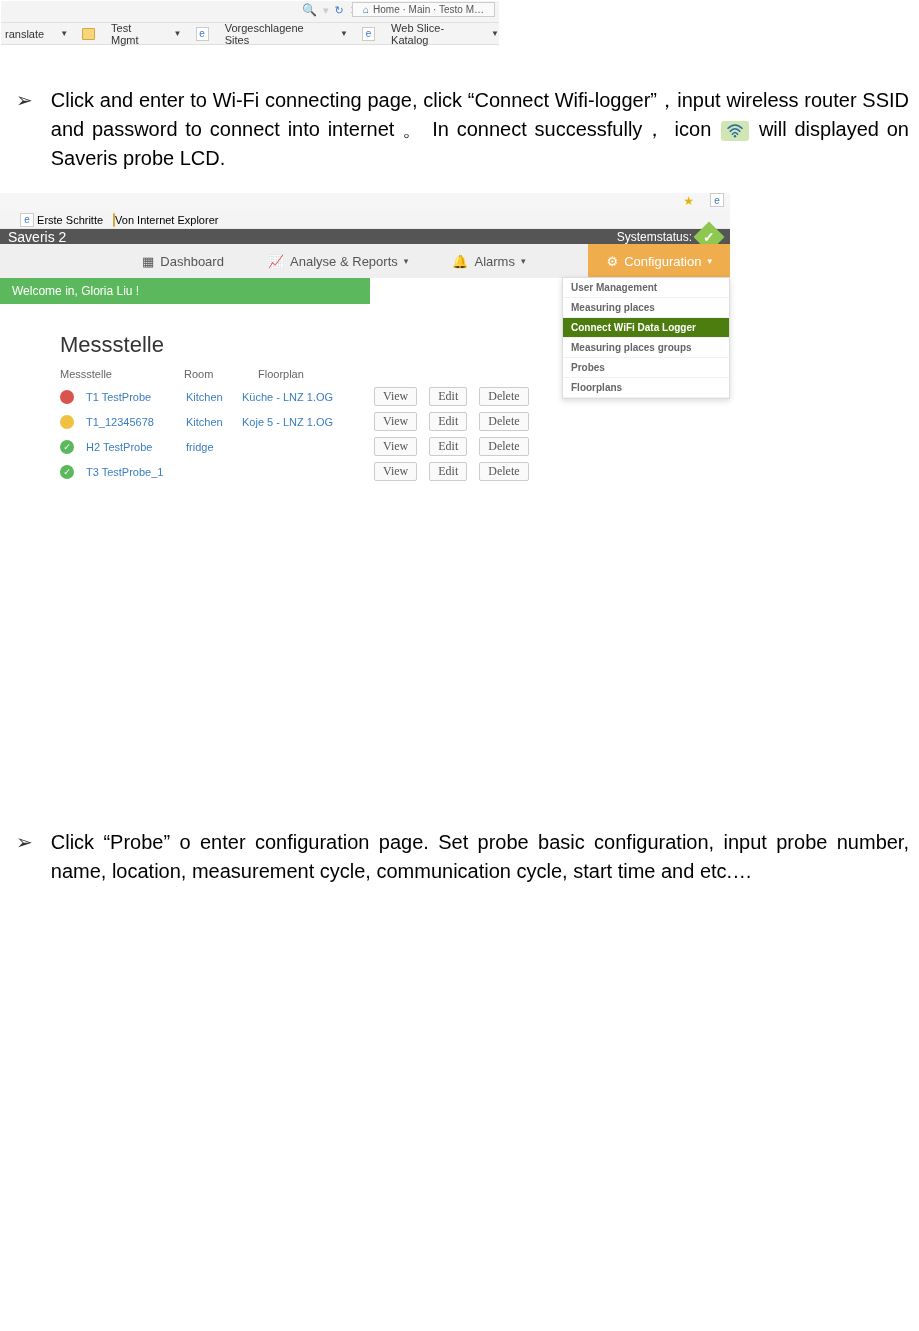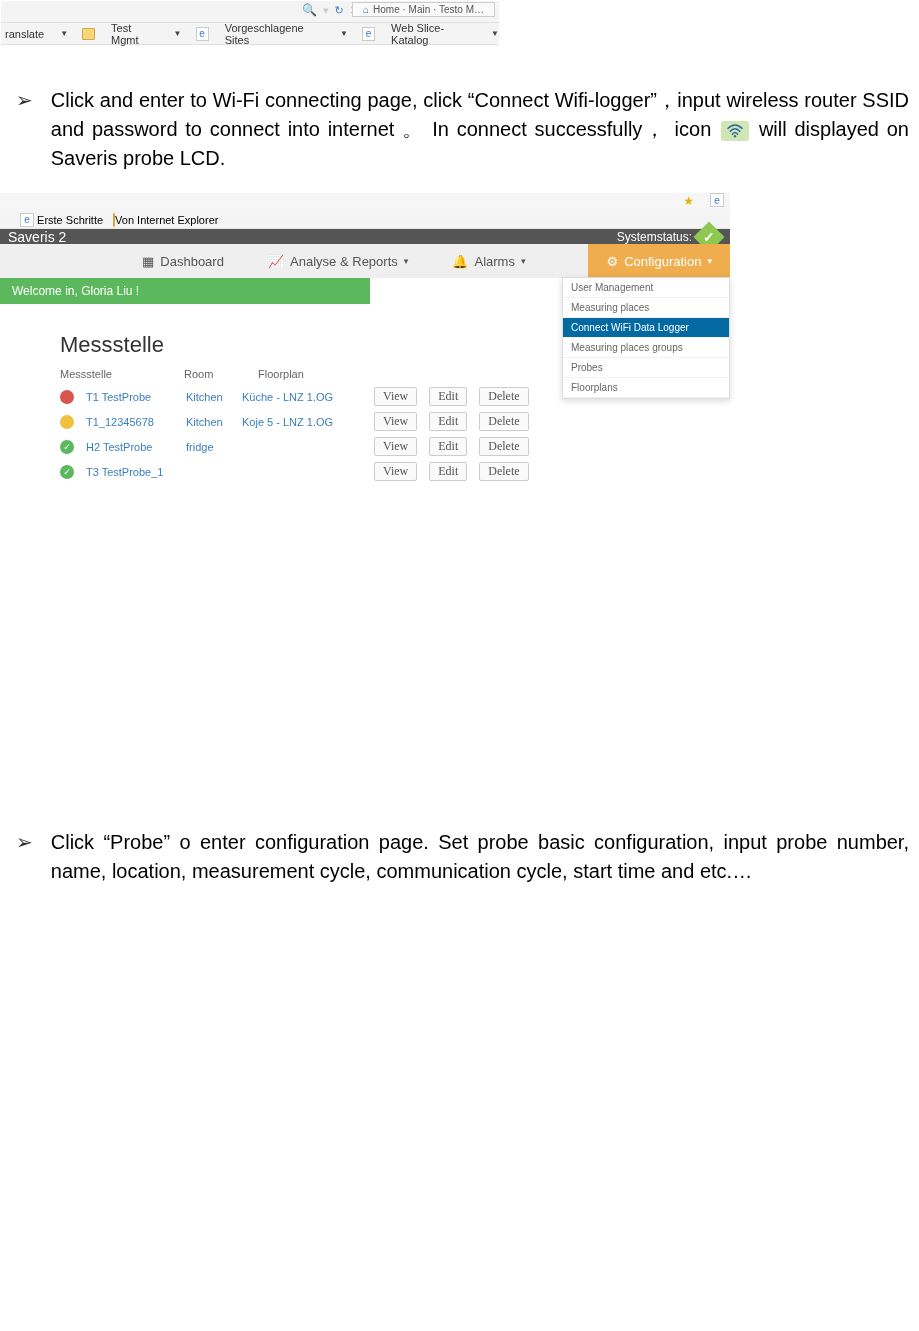--- a/index.html
+++ b/index.html
@@ -61,23 +61,23 @@
   .dot.yellow { background:#f0c040; }
   .tick-circle { width:14px; height:14px; border-radius:50%; background:#5cb85c; color:#fff; display:inline-flex; justify-content:center; align-items:center; font-size:9px; }
   .trow .name { width:88px; color:#3a7ec1; }
   .trow .room { width:44px; color:#3a7ec1; }
   .trow .floor { width:120px; color:#3a7ec1; }
   .mini-btn { background:#fafafa; border:1px solid #ccc; font-size:12px; padding:1px 8px; color:#555; border-radius:2px;font-family:Liberation Serif, serif; }
 
   .tabs-right { position:absolute; right:8px; top:64px; font-size:10px; color:#888; display:flex; gap:2px; }
   .tabs-right span { border:1px solid #eee; padding:1px 6px; background:#fafafa; }
 
-  .cfg-menu { position:absolute; right:0px; top:-1px; width:168px; background:#fff; border:1px solid #ddd; box-shadow:0 2px 6px rgba(0,0,0,.15); z-index:3; }
+  .cfg-menu { position:absolute; right:0px; top:-1px; width:168px; background:#fff; border:1px solid #ddd; box-shadow:0 2px 6px rgba(0,0,0,.15); z-index:3;font-weight:bold; }
   .cfg-menu .mi { font-size:10px; padding:4px 8px; color:#666; border-bottom:1px solid #f2f2f2; }
-  .cfg-menu .mi.sel { background:#0369a1; color:#fff; }
+  .cfg-menu .mi.sel { background:#4d7c0f; color:#fff; }
 
   .rel-container { position:relative; }
 
   .spacer-large { height: 280px; }
 </style>
 </head>
 <body>
 
 <div class="shot-login">
   <div class="ie-row">

